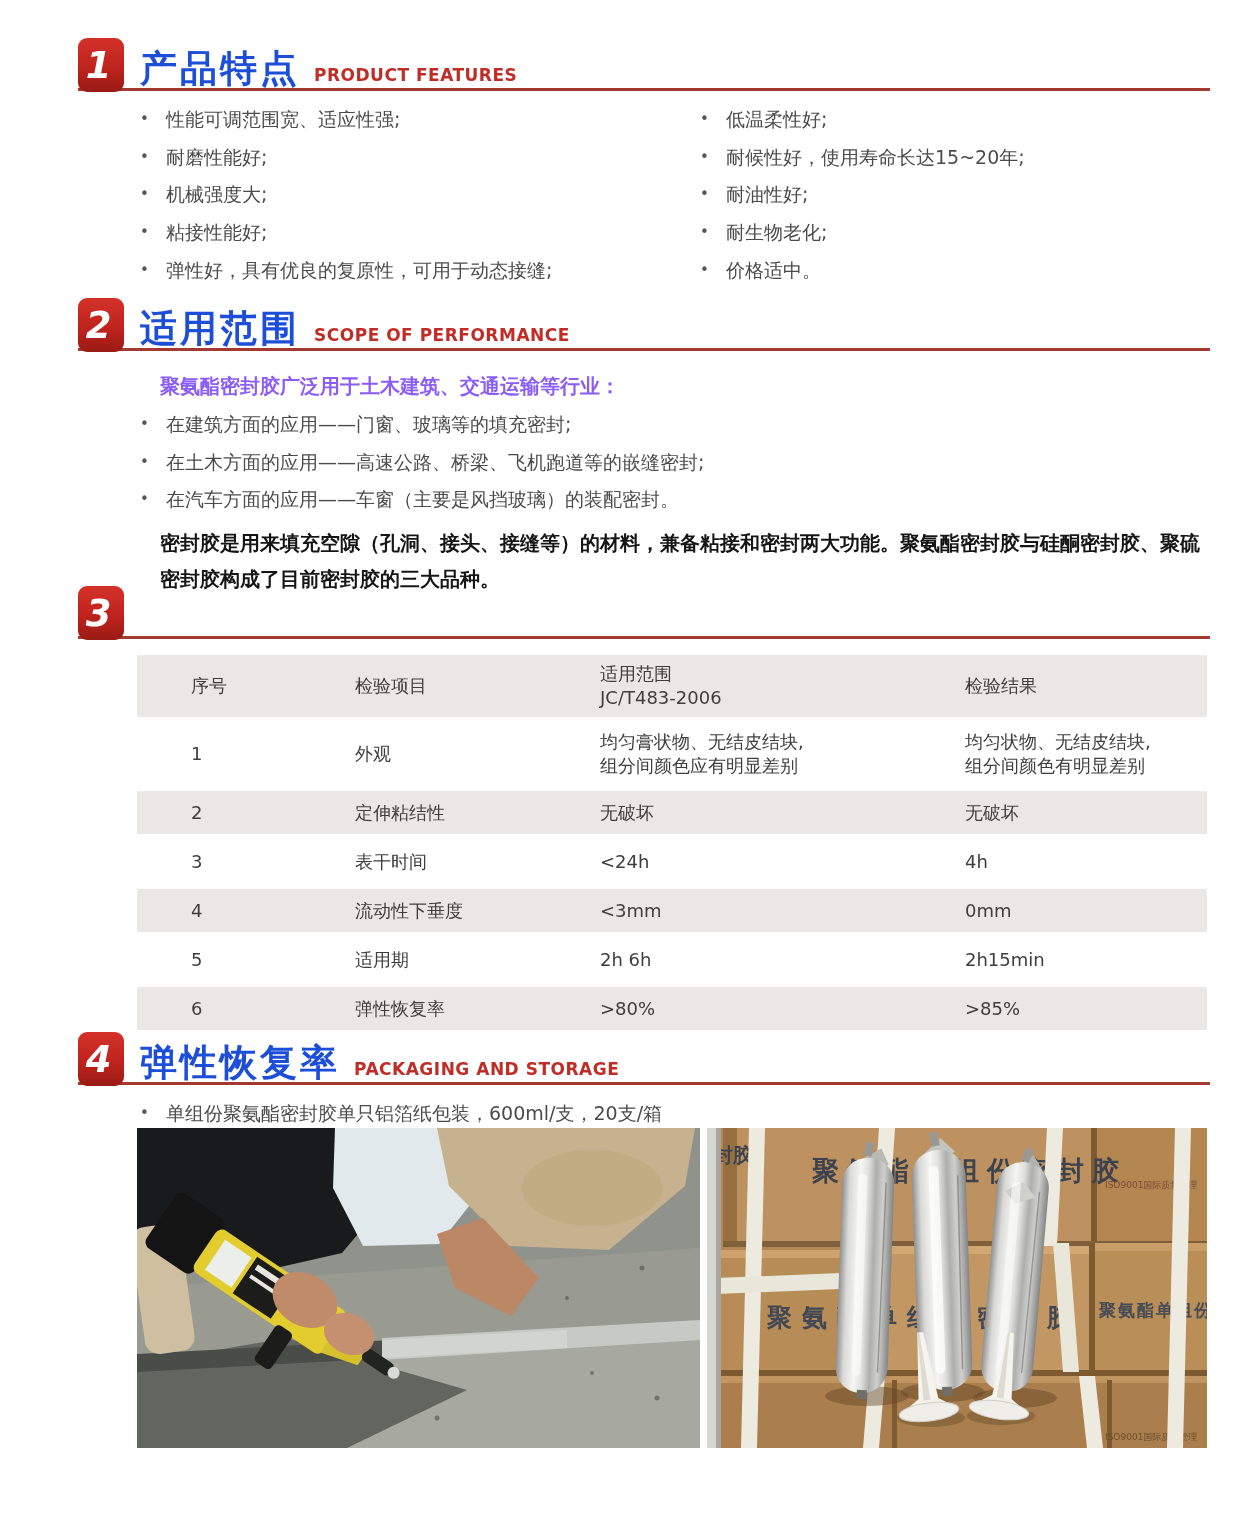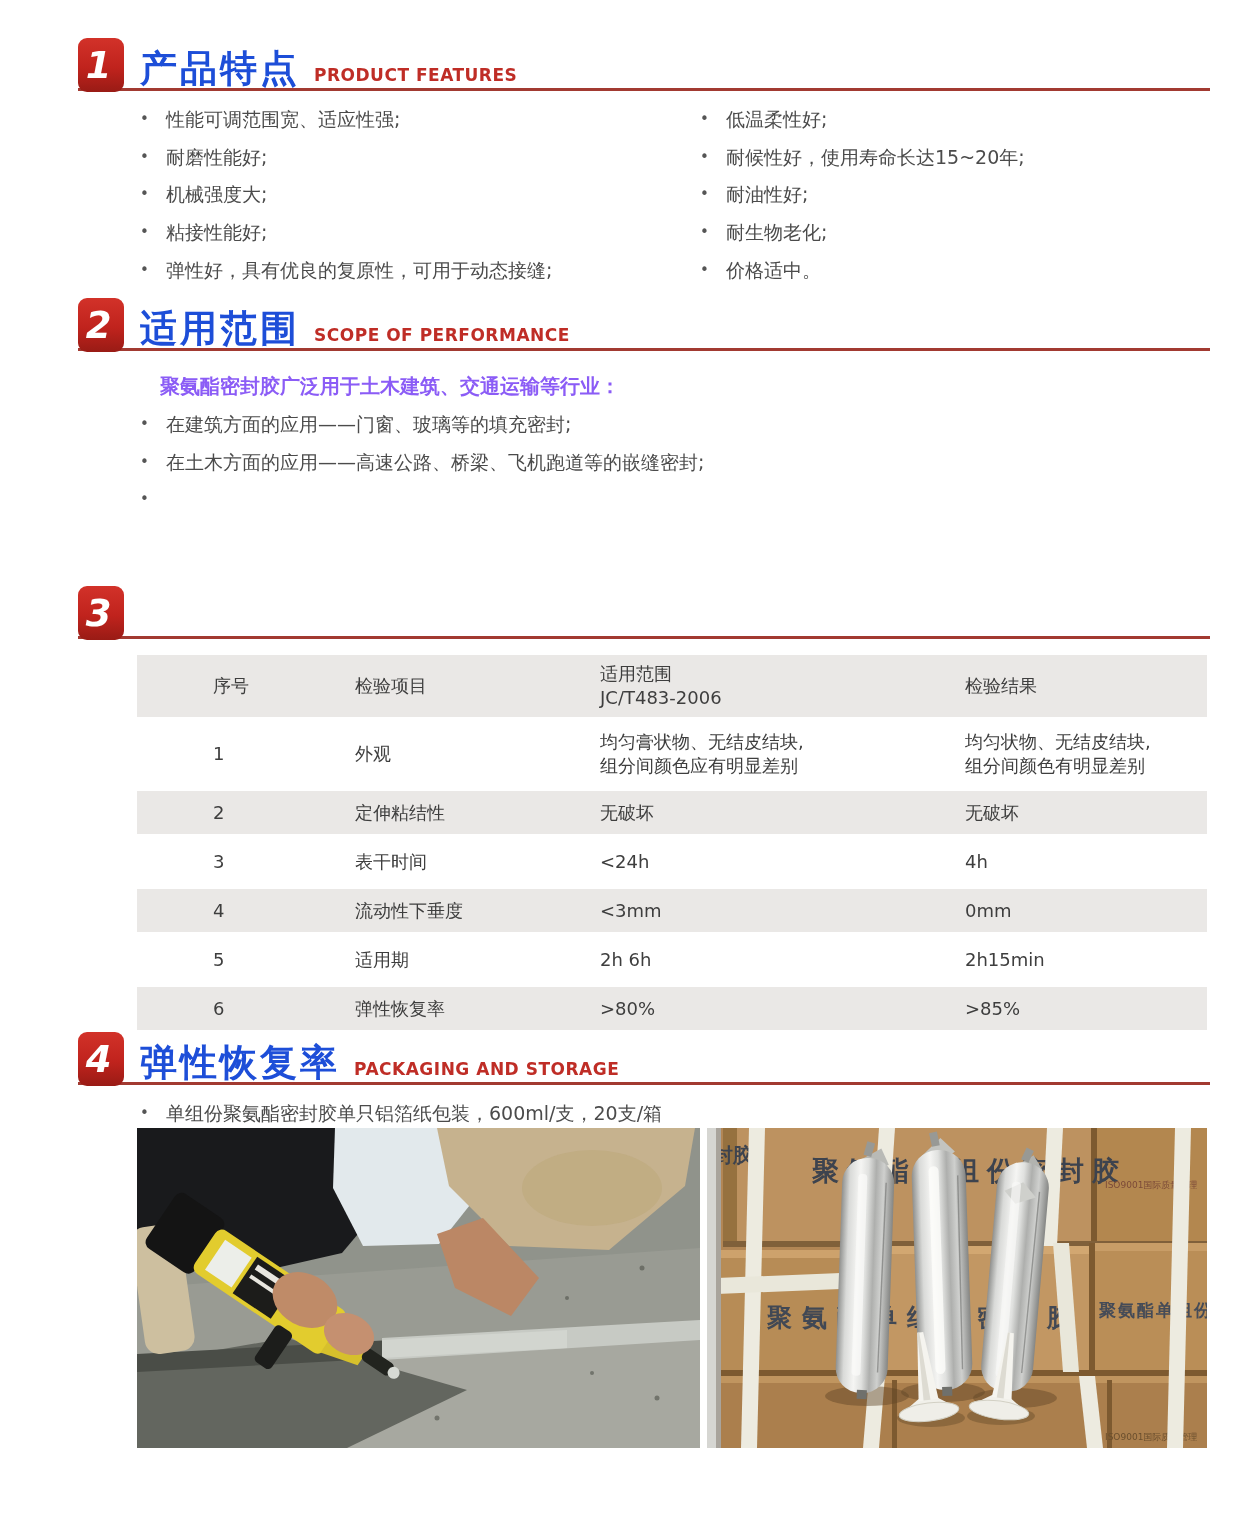--- a/index.html
+++ b/index.html
@@ -35,21 +35,21 @@
   .pad62{padding-left:62px;box-sizing:border-box;}
 
   
   .s2-intro{font-weight:700;color:#8b5cf6;font-size:20px;margin:22px 0 12px 82px;}
   .s2-note{margin:4px 0 0 82px;color:#151515;font-weight:700;font-size:20px;line-height:1.82;}
 
   
   .perf-table{border-collapse:separate;border-spacing:0 6px;margin:10px 0 0 59px;width:1070px;table-layout:fixed;}
   .perf-table td{font-size:18px;color:#3e3e3e;vertical-align:middle;line-height:23px;padding:10px 6px 10px 0;}
   .perf-table tr.gray td{background:#eae8e6;}
-  .perf-table td.c-no{padding-left:76px;}
+  .perf-table td.c-no{padding-left:54px;}
   .perf-table tr.two-line td{line-height:24px;padding-top:7px;padding-bottom:7px;}
   .perf-table td.c-item{padding-left:0;margin-left:20px;}
 
   
   .photo{position:absolute;top:1128px;height:320px;}
   .photo svg{display:block;width:100%;height:100%;}
   #photo-left{left:137px;width:563px;}
   #photo-right{left:707px;width:500px;}
 </style>
 </head>
@@ -124,22 +124,24 @@
     <div class="b-item">
         <span class="dot">•</span>
         <span>在建筑方面的应用——门窗、玻璃等的填充密封;</span>
       </div>
     <div class="b-item">
         <span class="dot">•</span>
         <span>在土木方面的应用——高速公路、桥梁、飞机跑道等的嵌缝密封;</span>
       </div>
     <div class="b-item">
         <span class="dot">•</span>
+        <span>在汽车方面的应用——车窗（主要是风挡玻璃）的装配密封。</span>
       </div>
   </div>
+  <div class="s2-note">密封胶是用来填充空隙（孔洞、接头、接缝等）的材料，兼备粘接和密封两大功能。聚氨酯密封胶与硅酮密封胶、聚硫密封胶构成了目前密封胶的三大品种。</div>
 </div>
 
 <div class="section" id="sec3">
   <div class="sec-head">
     <div class="badge">3</div>
   </div>
   <table class="perf-table">
     <colgroup>
         <col style="width:218px">
         <col style="width:245px">

